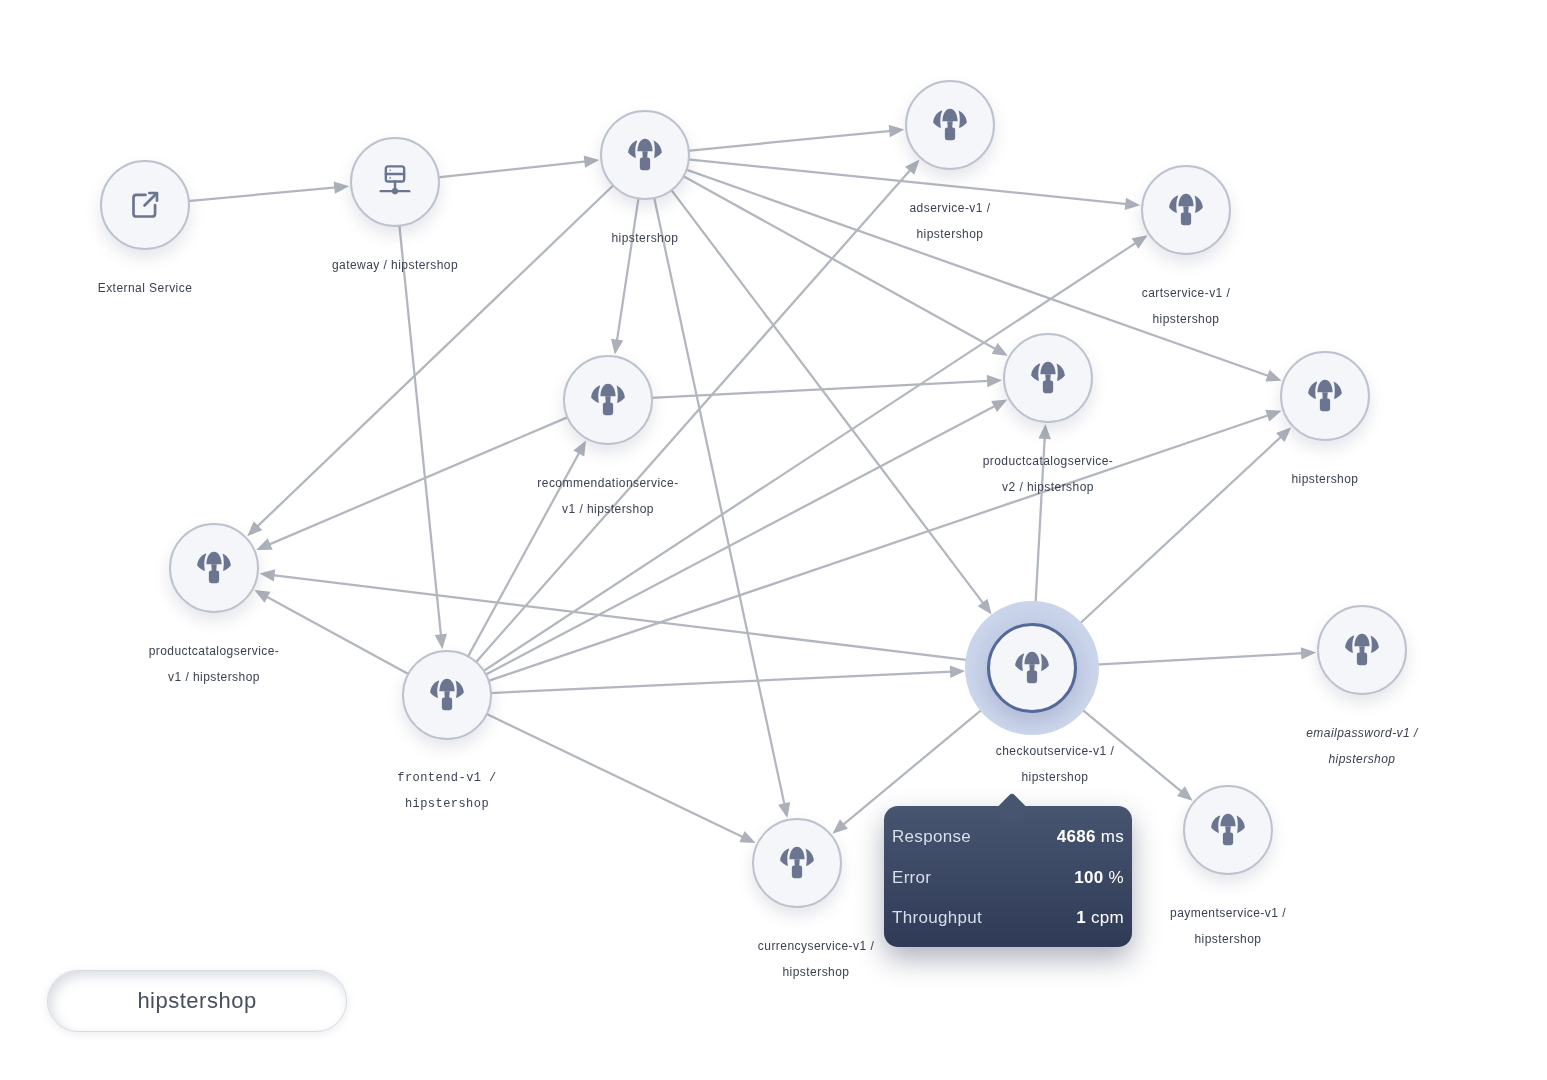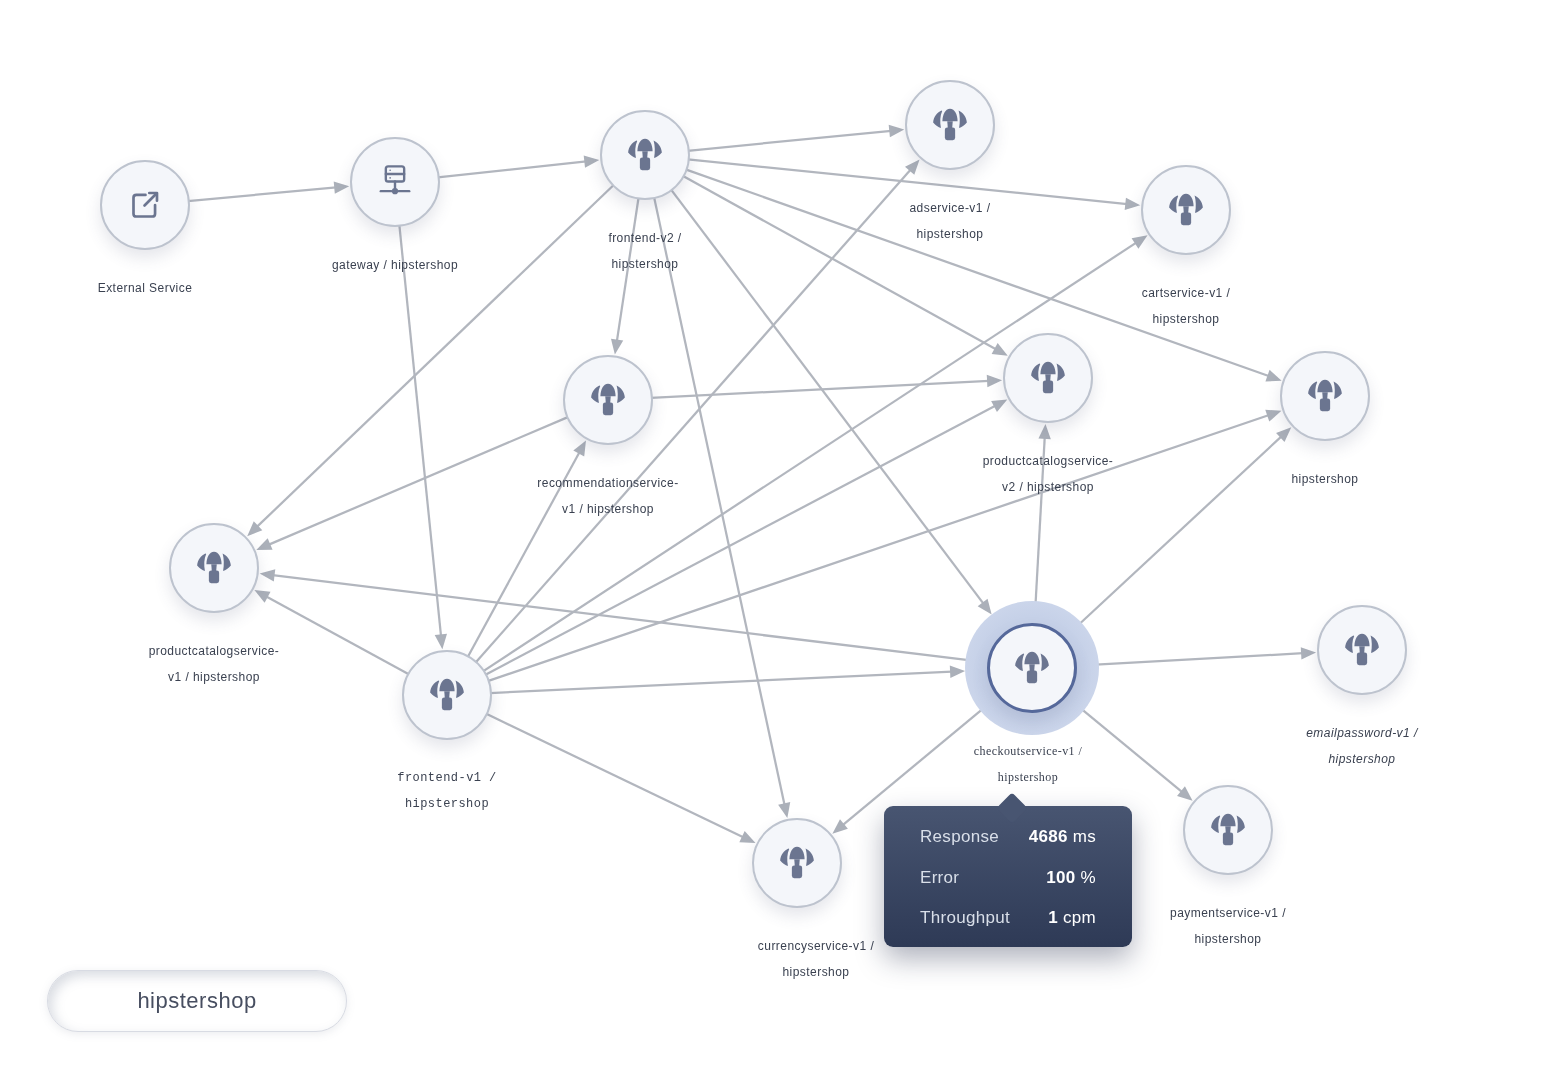--- a/index.html
+++ b/index.html
@@ -24,23 +24,23 @@
   }
   .node.selected{border:3px solid #55689a;}
   .halo{
     position:absolute;z-index:2;width:134px;height:134px;border-radius:50%;
     background:radial-gradient(circle,#c6d1e8 55%,#ccd6eb 74%,rgba(204,214,235,0) 100%);
   }
   .node svg{display:block;}
 
   .tooltip{
     position:absolute;left:884px;top:806px;width:248px;height:141px;z-index:30;
-    border-radius:9px;background:linear-gradient(180deg,#485571 0%,#2e3a56 100%);
+    border-radius:14px;background:linear-gradient(180deg,#485571 0%,#2e3a56 100%);
     box-shadow:0 12px 28px rgba(25,35,65,.35);
-    color:#fff;box-sizing:border-box;padding:21px 36px 19px;
+    color:#fff;box-sizing:border-box;padding:21px 8px 19px;
     display:flex;flex-direction:column;justify-content:space-between;
   }
   .tooltip::before{
     content:"";position:absolute;top:-9px;left:117px;width:22px;height:22px;
     background:#485571;transform:rotate(45deg);border-radius:4px;z-index:-1;
   }
   .tt-row{display:flex;justify-content:space-between;align-items:baseline;font-size:17px;letter-spacing:.3px;}
   .tt-label{color:#d9dfe9;}
   .tt-value{color:#ffffff;font-weight:700;}
   .tt-unit{color:#ffffff;font-weight:400;margin-left:5px;}
@@ -132,21 +132,20 @@
      <line x1="14" y1="15.2" x2="34" y2="15.2"></line>
      <circle cx="18.7" cy="11.2" r="0.9" fill="#6b7590" stroke="none"></circle>
      <circle cx="18.7" cy="19.5" r="0.9" fill="#6b7590" stroke="none"></circle>
      <line x1="24" y1="23.5" x2="24" y2="31"></line>
      <line x1="8.5" y1="34" x2="20" y2="34"></line>
      <line x1="28" y1="34" x2="39.5" y2="34"></line>
      <circle cx="24" cy="34" r="3.4" fill="#6b7590" stroke="none"></circle>
    </svg>
     </div>
     <div class="node-label" style="left: 485px; top: 225px;">
-      <div>frontend-v2 /</div>
       <div>hipstershop</div>
     </div>
     <div class="node" style="left: 600px; top: 110px;">
       <svg width="44" height="44" viewBox="0 0 48 48" fill="#6b7590">
      <path d="M24 6.2 C18.8 6.2 15.9 12.4 15.7 19.8 L32.3 19.8 C32.1 12.4 29.2 6.2 24 6.2 Z"></path>
      <path d="M14.6 8.3 C9.6 10.8 6.2 15.4 5.6 21.2 C8.3 24.3 11.2 26.4 14.1 27.3 C12.9 20.8 13.1 13.6 15.5 8.6 Z"></path>
      <path d="M33.4 8.3 C38.4 10.8 41.8 15.4 42.4 21.2 C39.7 24.3 36.8 26.4 33.9 27.3 C35.1 20.8 34.9 13.6 33.5 8.6 Z"></path>
      <path d="M21 19.8 L27 19.8 L26.4 27.4 L21.6 27.4 Z"></path>
      <rect x="18.4" y="26.6" width="11.2" height="14" rx="2.6"></rect>
    </svg>
@@ -235,21 +234,21 @@
     <div class="node" style="left: 402px; top: 650px;">
       <svg width="44" height="44" viewBox="0 0 48 48" fill="#6b7590">
      <path d="M24 6.2 C18.8 6.2 15.9 12.4 15.7 19.8 L32.3 19.8 C32.1 12.4 29.2 6.2 24 6.2 Z"></path>
      <path d="M14.6 8.3 C9.6 10.8 6.2 15.4 5.6 21.2 C8.3 24.3 11.2 26.4 14.1 27.3 C12.9 20.8 13.1 13.6 15.5 8.6 Z"></path>
      <path d="M33.4 8.3 C38.4 10.8 41.8 15.4 42.4 21.2 C39.7 24.3 36.8 26.4 33.9 27.3 C35.1 20.8 34.9 13.6 33.5 8.6 Z"></path>
      <path d="M21 19.8 L27 19.8 L26.4 27.4 L21.6 27.4 Z"></path>
      <rect x="18.4" y="26.6" width="11.2" height="14" rx="2.6"></rect>
    </svg>
     </div>
     <div class="halo" style="left: 965px; top: 601px;"></div>
-    <div class="node-label" style="left: 868px; top: 738px; font-family: Liberation Serif, serif;">
+    <div class="node-label" style="left: 895px; top: 738px;">
       <div>checkoutservice-v1 /</div>
       <div>hipstershop</div>
     </div>
     <div class="node selected" style="left: 987px; top: 623px;">
       <svg width="44" height="44" viewBox="0 0 48 48" fill="#6b7590">
      <path d="M24 6.2 C18.8 6.2 15.9 12.4 15.7 19.8 L32.3 19.8 C32.1 12.4 29.2 6.2 24 6.2 Z"></path>
      <path d="M14.6 8.3 C9.6 10.8 6.2 15.4 5.6 21.2 C8.3 24.3 11.2 26.4 14.1 27.3 C12.9 20.8 13.1 13.6 15.5 8.6 Z"></path>
      <path d="M33.4 8.3 C38.4 10.8 41.8 15.4 42.4 21.2 C39.7 24.3 36.8 26.4 33.9 27.3 C35.1 20.8 34.9 13.6 33.5 8.6 Z"></path>
      <path d="M21 19.8 L27 19.8 L26.4 27.4 L21.6 27.4 Z"></path>
      <rect x="18.4" y="26.6" width="11.2" height="14" rx="2.6"></rect>

